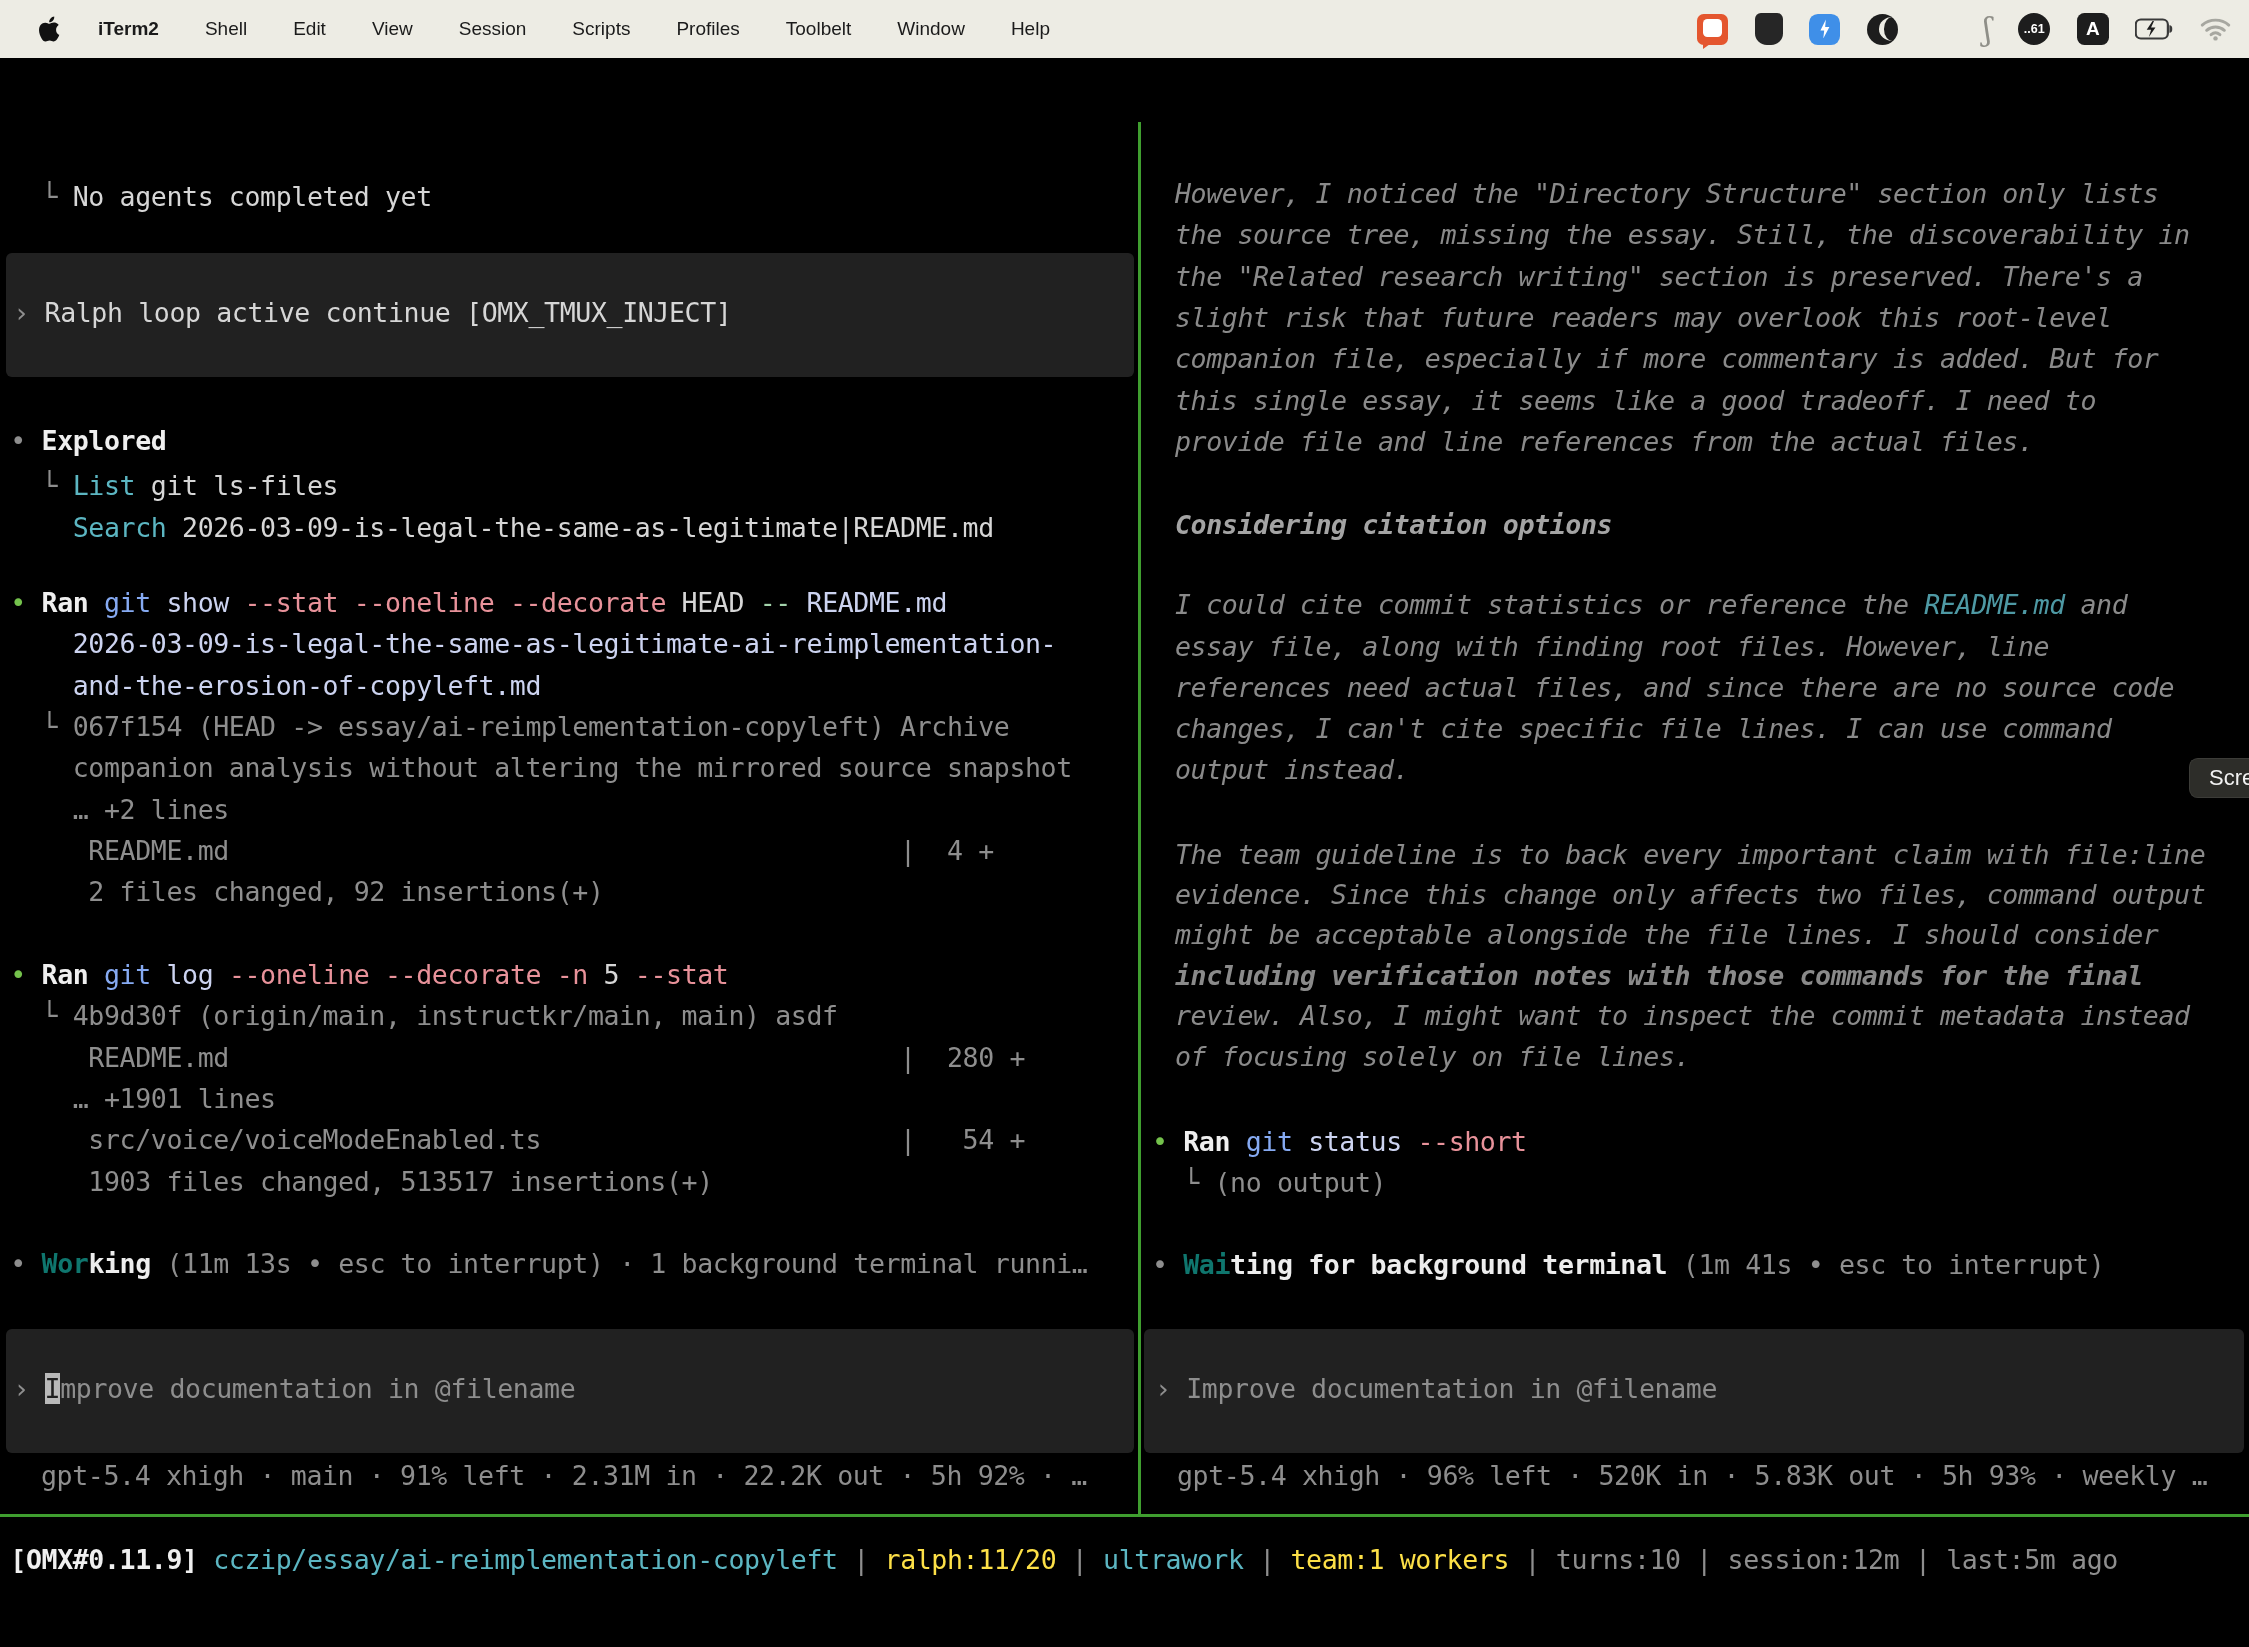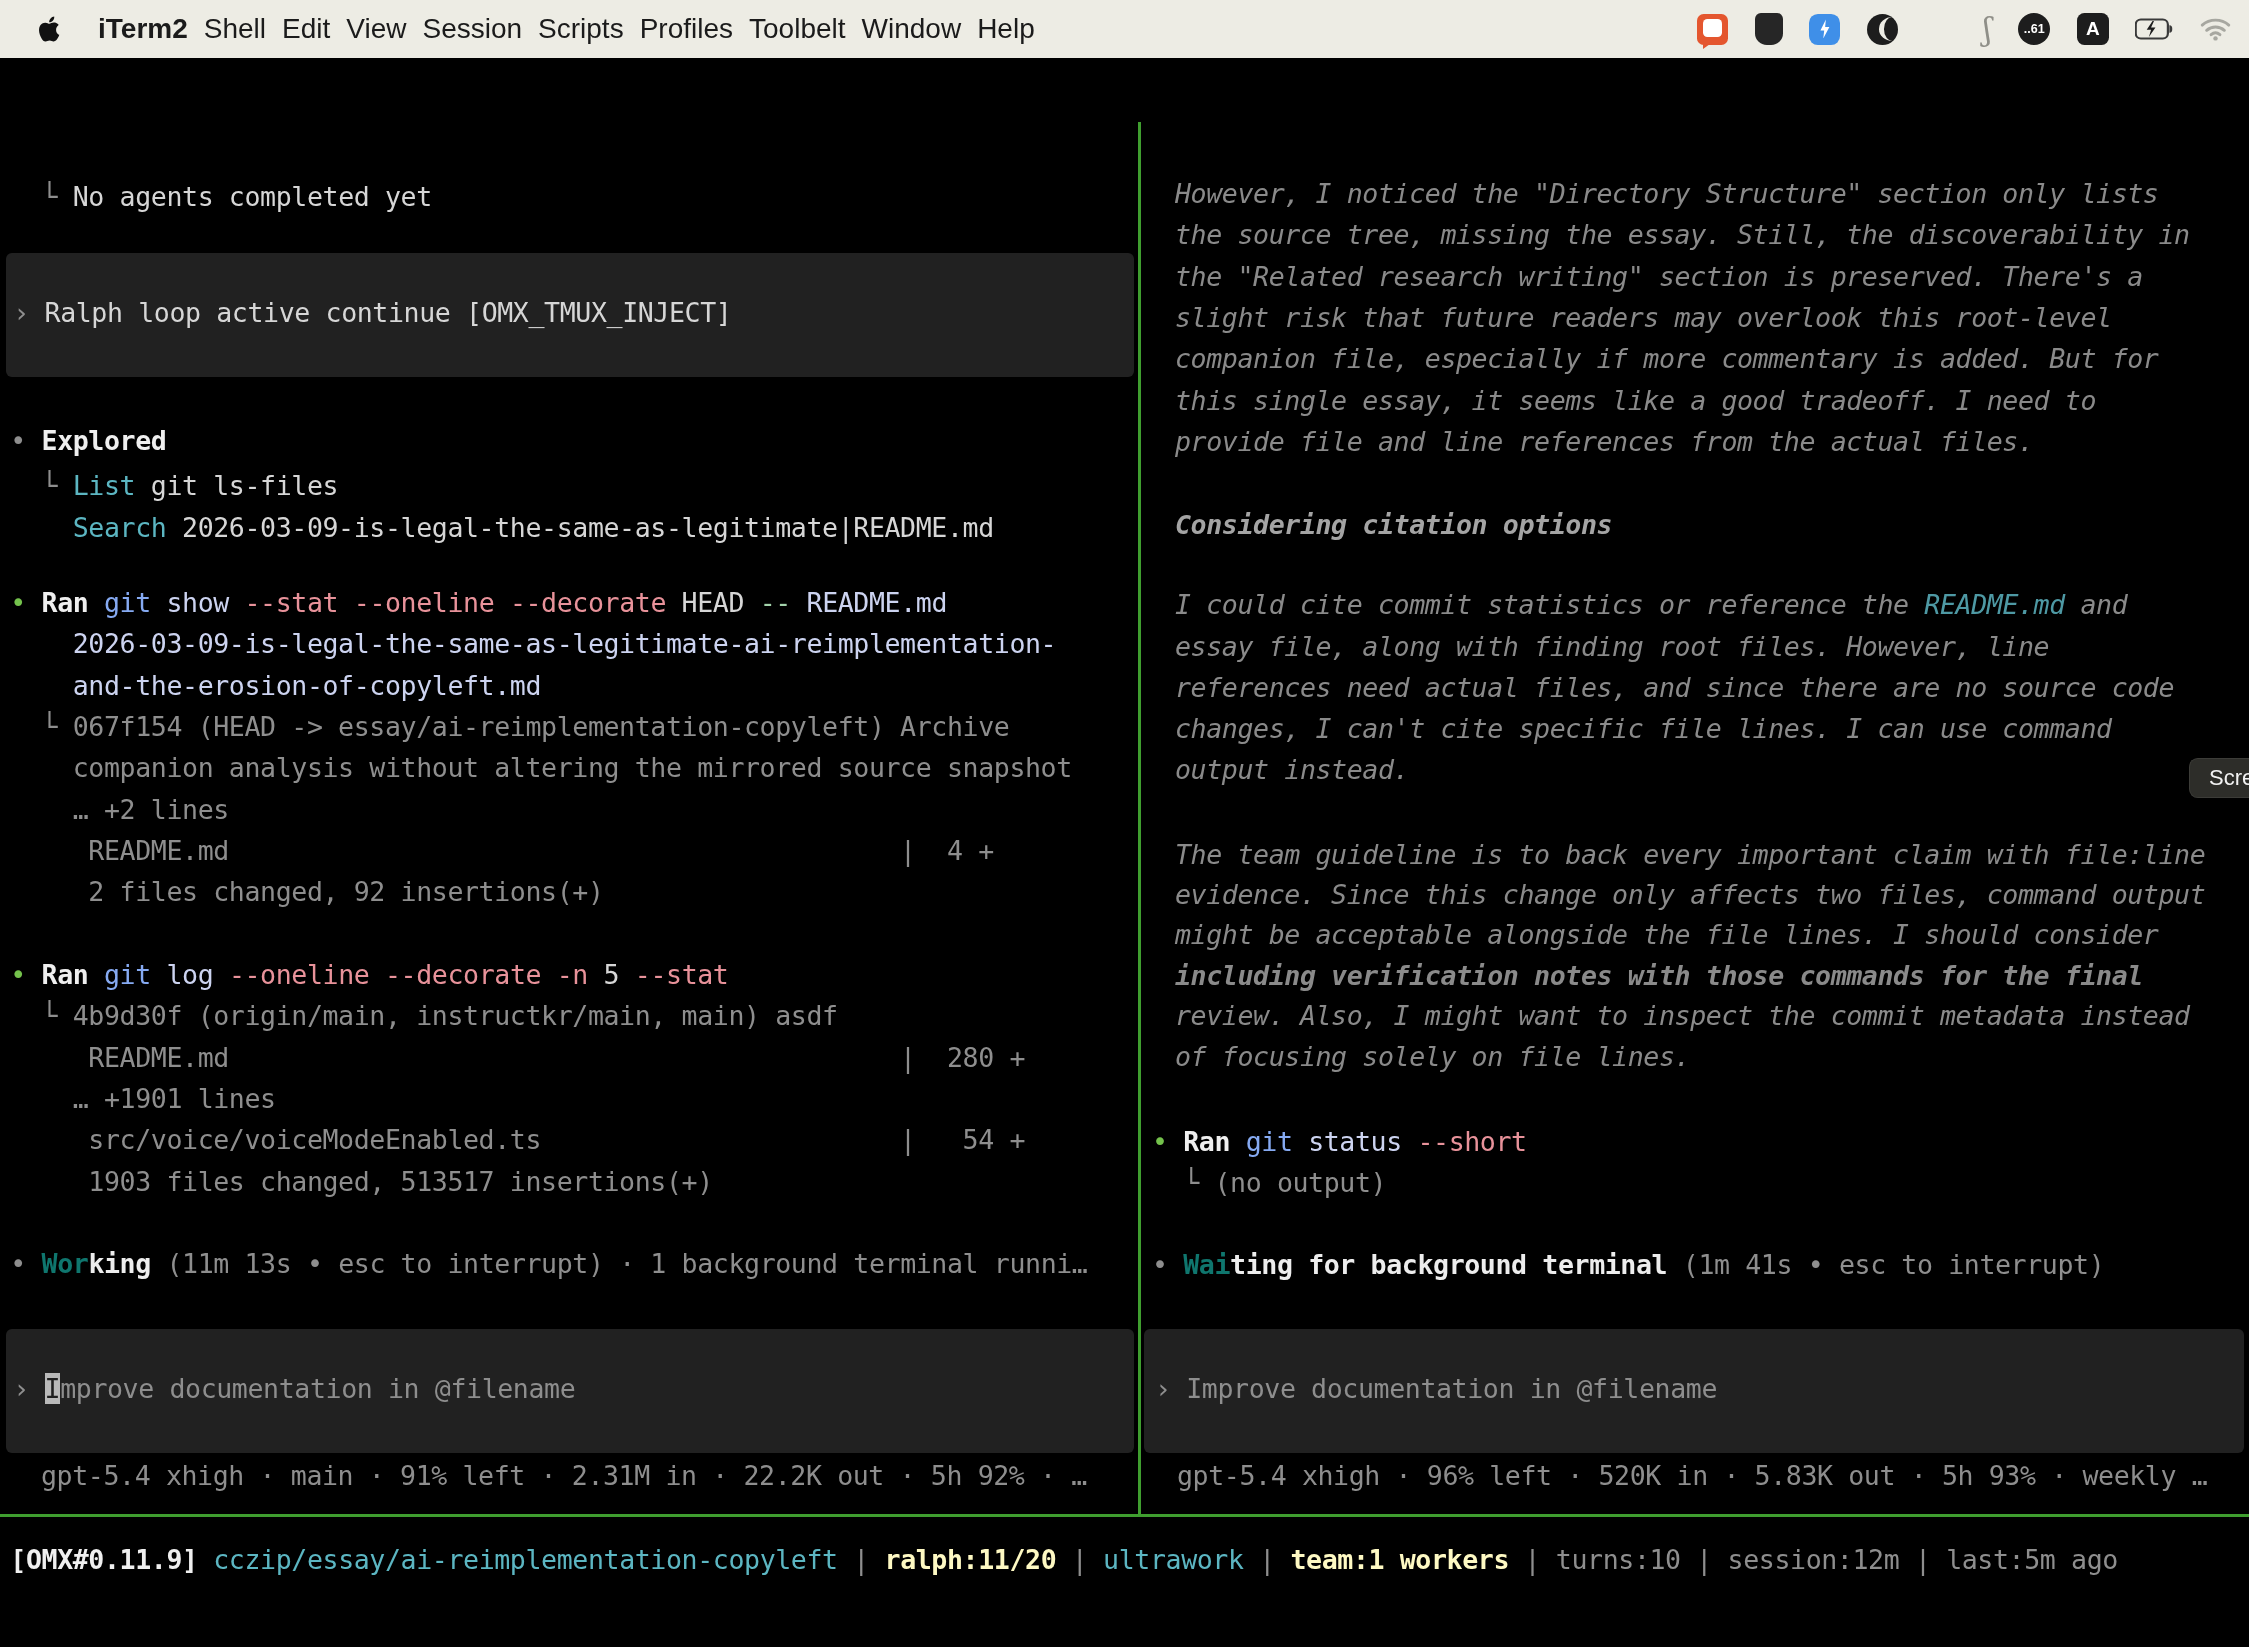--- a/index.html
+++ b/index.html
@@ -1,21 +1,21 @@
 <!DOCTYPE html>
 <html style="font-size:11.8px"><head>
 <meta charset="utf-8">
 <style>
   html,body{margin:0;padding:0;background:#000;}
   .screen{position:relative;width:2250px;height:1648px;overflow:hidden;background:#000;font-family:"Liberation Sans",sans-serif;}
   
   .menubar{position:absolute;top:0;left:0;width:2250px;height:58px;background:#edece4;display:flex;align-items:center;color:#1b1b1b;}
   .apple{width:32px;height:37px;margin-left:35px;display:flex;align-items:center;justify-content:center;}
   .apple svg{width:25px;height:29.5px;fill:#111;}
-  .menu-items{display:flex;gap:16px;margin-left:31px;font-size:28px;}
+  .menu-items{display:flex;gap:46px;margin-left:31px;font-size:19px;}
   .menu-items span{cursor:default;}
   .menu-items span:first-child{font-weight:bold;}
   .mstatus{margin-left:auto;display:flex;align-items:center;gap:26.6px;margin-right:19px;}
   .ic{display:inline-flex;align-items:center;justify-content:center;}
   .ic-orange{width:31px;height:31px;background:#e4562e;border-radius:6.6px;position:relative;}
   .ic-orange::before{content:"";position:absolute;inset:5.9px 5.9px 7.4px 5.9px;background:#fff;border-radius:4.4px;}
   .ic-orange::after{content:"";position:absolute;left:5.9px;bottom:-4.4px;border-left:7.4px solid #e4562e;border-bottom:5.9px solid transparent;}
   .ic-shield{width:28px;height:32px;background:#262626;border-radius:5.9px 5.9px 11.8px 11.8px;display:grid;grid-template-columns:repeat(3,5.9px);grid-template-rows:repeat(3,5.9px);gap:1.5px;align-content:center;justify-content:center;}
   .ic-shield i{background:#edece4;border-radius:1.5px;}
   .ic-blue{width:31px;height:31px;background:#3f8fe8;border-radius:8.9px;position:relative;}
@@ -44,21 +44,21 @@
   .tbox{position:absolute;background:#212121;border-radius:5.9px;}
   .tl{position:absolute;white-space:pre;font-family:"DejaVu Sans Mono",monospace;font-size:26.6px;line-height:32px;letter-spacing:-0.4px;}
   .sg-b{color:#efefef;font-weight:bold;}
   .sg-bw{color:#ededed;font-weight:bold;}
   .sg-w{color:#d6d6d6;}
   .sg-g{color:#8e8e8e;}
   .sg-dim{color:#0f766e;font-weight:bold;}
   .sg-c{color:#5cb6c2;}
   .sg-bl{color:#86aaf2;}
   .sg-p{color:#e8929a;}
-  .sg-gr{color:#fef9c3;font-weight:bold;}
+  .sg-gr{color:#fde047;}
   .sg-lv{color:#ccd3f0;}
   .sg-pg{color:#a3d3ab;}
   .sg-gb{color:#74c24c;}
   .sg-i{color:#8a8a8a;font-style:italic;}
   .sg-ic{color:#4e99a4;font-style:italic;}
   .sg-ib{color:#a4a4a4;font-style:italic;font-weight:bold;}
   .sg-cur{background:#b9b9b9;color:#1f1f1f;}
   .divider-v{position:absolute;left:1138px;top:0;width:3px;height:1392px;background:#3f9e2f;}
   .divider-h{position:absolute;left:0;top:1392px;width:2250px;height:3px;background:#3f9e2f;}
   .tooltip{position:absolute;left:2189px;top:636px;width:61px;height:38px;background:#2d2d29;border:1.5px solid #3c3c38;border-right:none;border-radius:8.9px 0 0 8.9px;color:#f2f2f2;font-size:22px;display:flex;align-items:center;padding-left:19px;overflow:hidden;}

